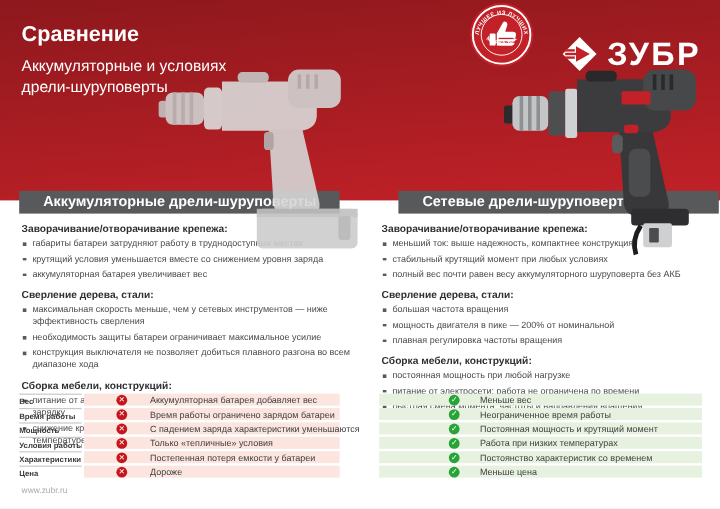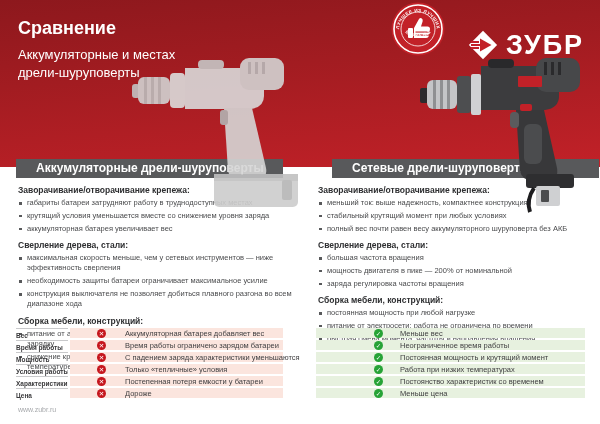--- a/index.html
+++ b/index.html
@@ -62,21 +62,21 @@
   .footer{position:absolute;left:18px;top:406px;font-size:7px;color:#a7a9ac;z-index:2;}
 </style>
 </head>
 <body>
 
 <div class="page">
 
   <div class="header">
     <div class="title">Сравнение</div>
     <div class="subtitle">
-      <span>Аккумуляторные и местах</span>
+      <span>Аккумуляторные и условиях</span>
       <span>дрели-шуруповерты</span>
     </div>
 
     <div class="badge">
       <svg viewBox="0 0 54 54" width="54" height="54">
         <circle cx="27" cy="27" r="26.5" fill="#c22128"></circle>
         <circle cx="27" cy="27" r="24" fill="none" stroke="#ffffff" stroke-width="1.6"></circle>
         <circle cx="27" cy="27" r="17" fill="none" stroke="#ffffff" stroke-width="0.8"></circle>
 
         <g fill="#ffffff">
@@ -180,21 +180,21 @@
       <div class="bullet">снижение крутящего момента и времени автономной работы при низкой температуре</div>
     </div>
   <div class="col col-right" id="col-right">
       <div class="sec-heading">Заворачивание/отворачивание крепежа:</div>
       <div class="bullet">меньший ток: выше надежность, компактнее конструкция</div>
       <div class="bullet">стабильный крутящий момент при любых условиях</div>
       <div class="bullet">полный вес почти равен весу аккумуляторного шуруповерта без АКБ</div>
       <div class="sec-heading">Сверление дерева, стали:</div>
       <div class="bullet">большая частота вращения</div>
       <div class="bullet">мощность двигателя в пике — 200% от номинальной</div>
-      <div class="bullet">заряда регулировка частоты вращения</div>
+      <div class="bullet">плавная регулировка частоты вращения</div>
       <div class="sec-heading">Сборка мебели, конструкций:</div>
       <div class="bullet">постоянная мощность при любой нагрузке</div>
       <div class="bullet">питание от электросети: работа не ограничена по времени</div>
       <div class="bullet">быстрая смена момента, частоты и направления вращения</div>
     </div>
 
   <div class="cmp-table" id="cmp-table">
       <div class="t-row">
         <div></div>
         <div class="t-label">Вес</div>

